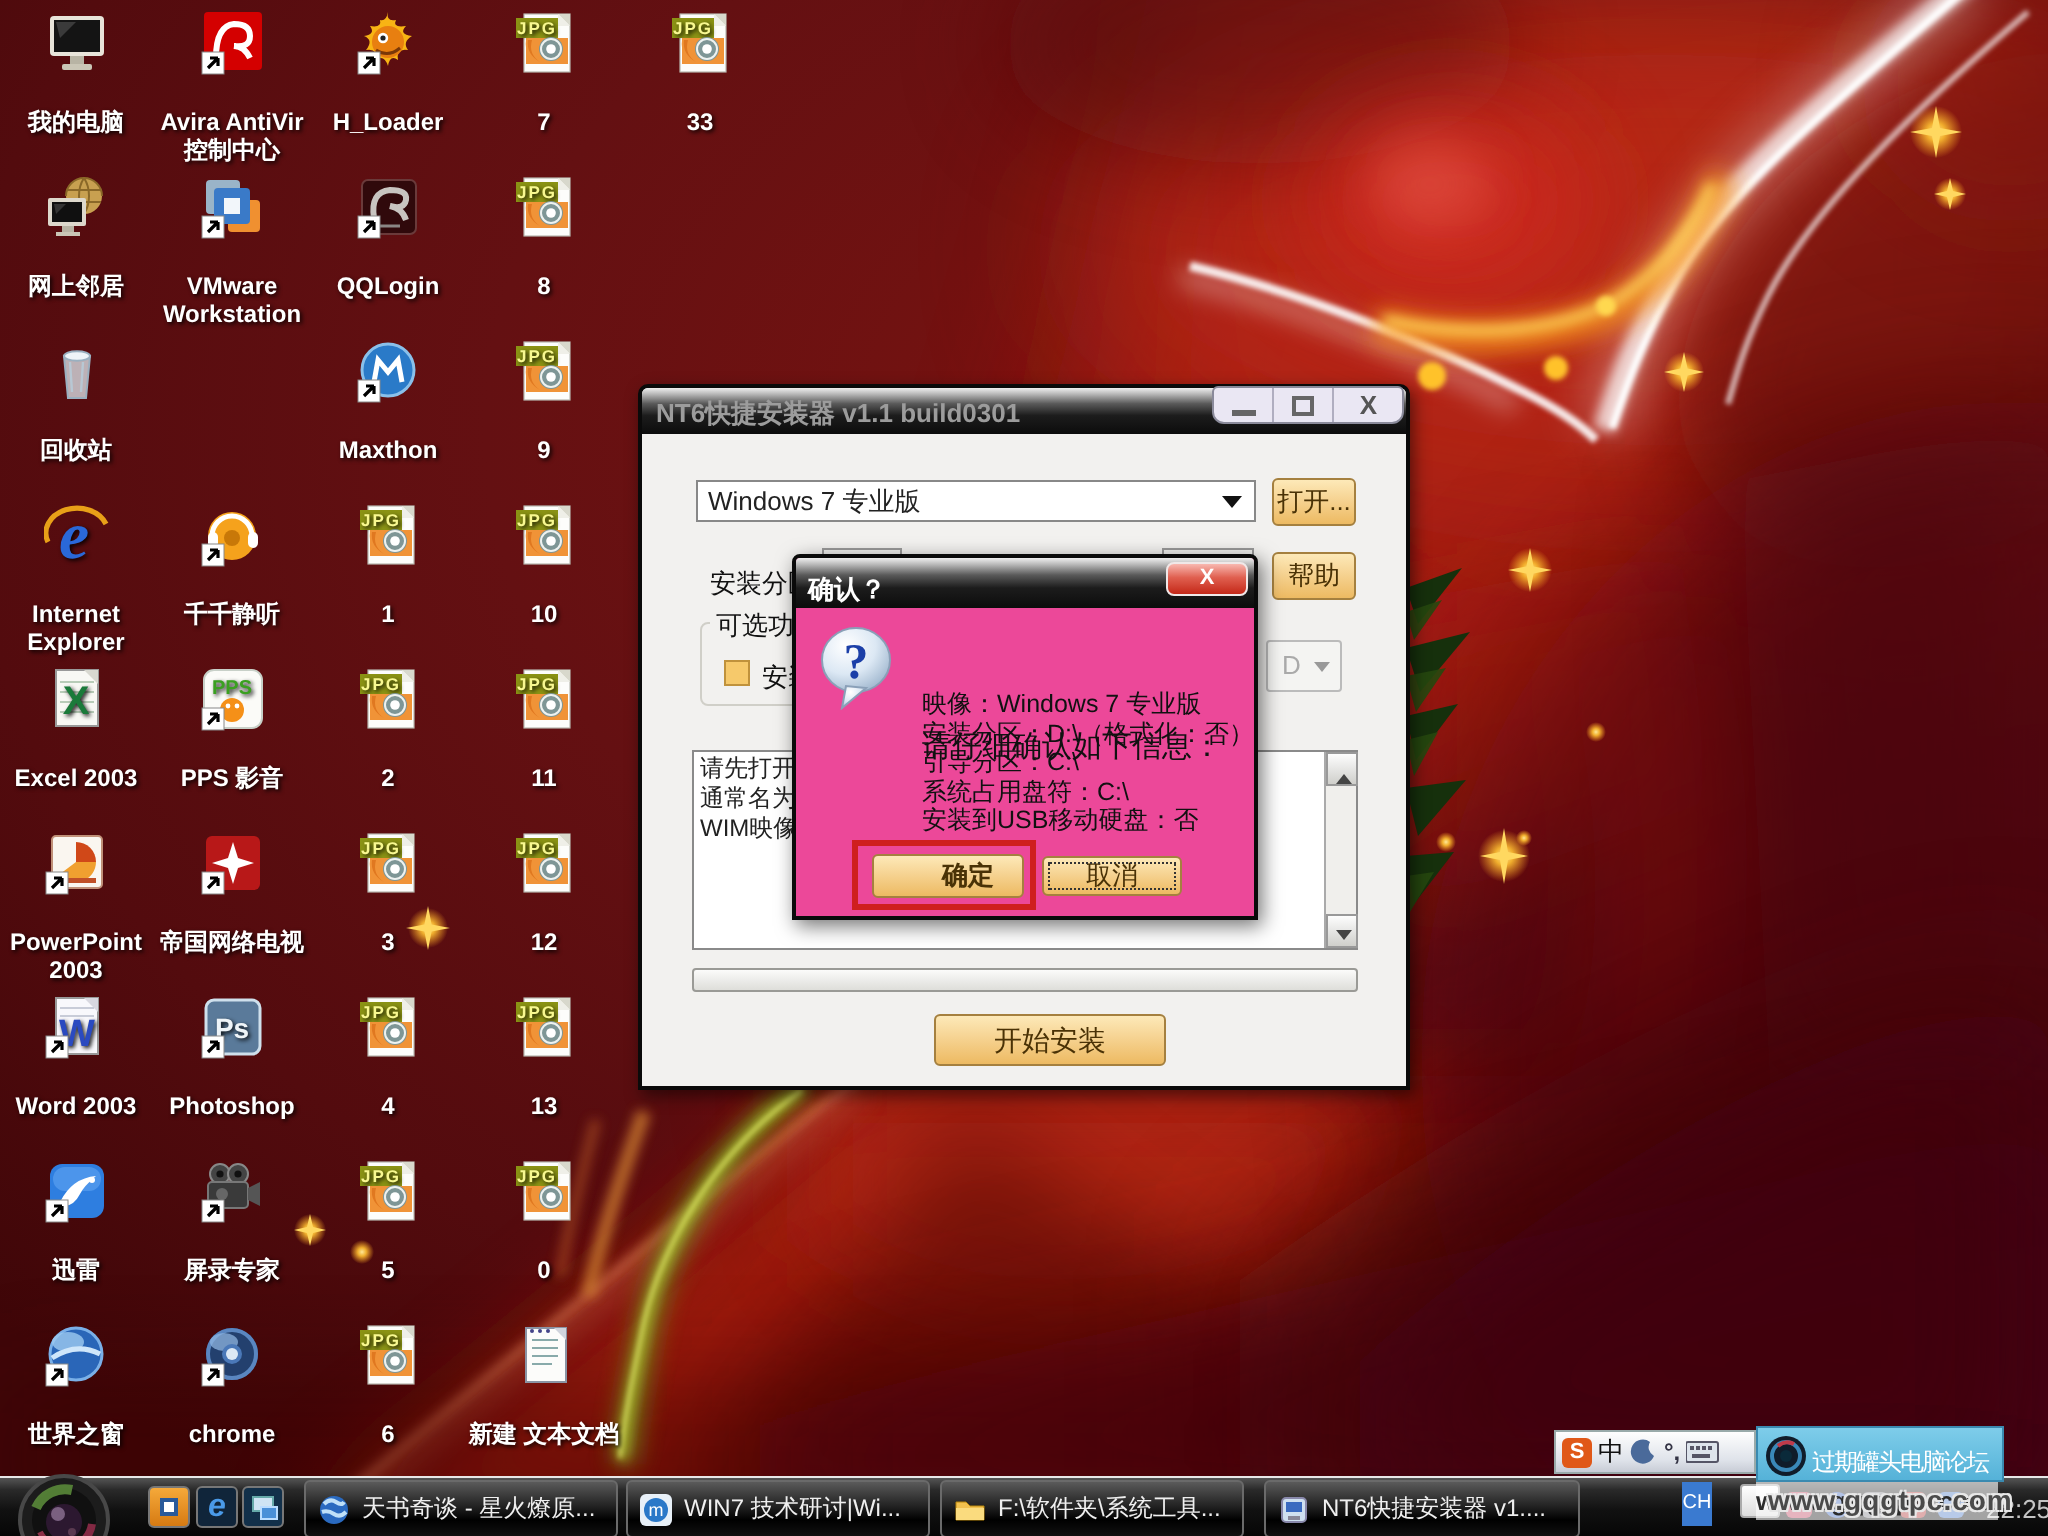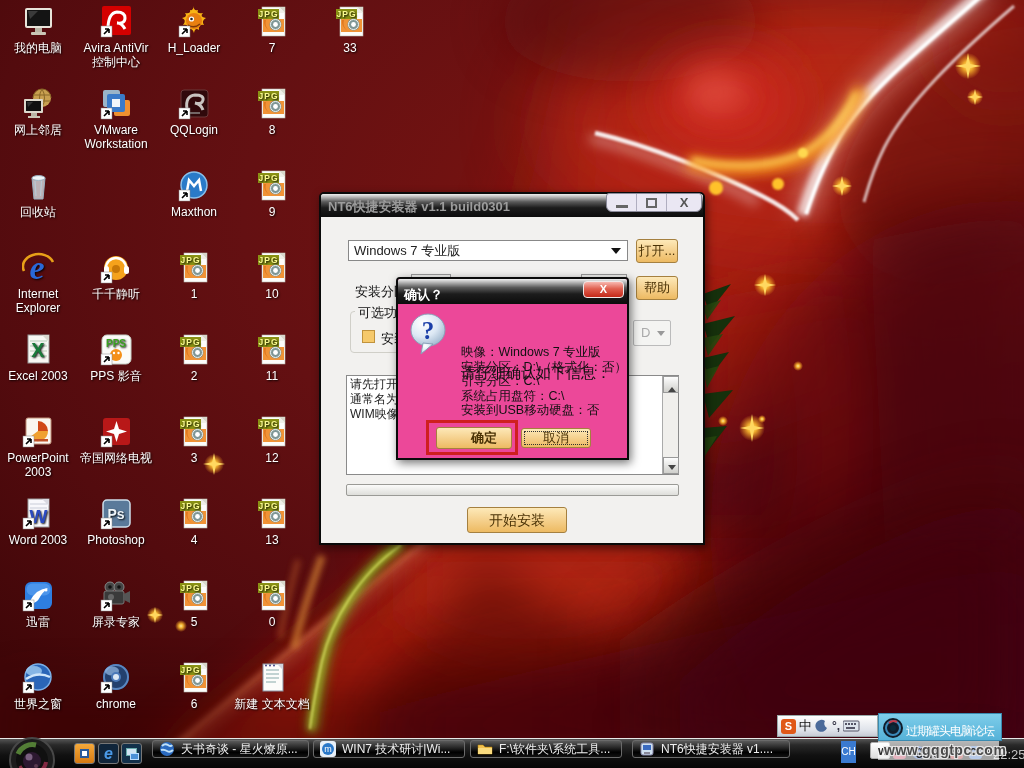--- a/index.html
+++ b/index.html
@@ -2,24 +2,24 @@
 <html><head>
 <meta charset="utf-8">
 <style>
 html,body{margin:0;padding:0;}
 #desk{position:relative;width:1024px;height:768px;overflow:hidden;background:#5e0d10;font-family:"Liberation Sans",sans-serif;}
 #desk *{box-sizing:border-box;}
 .abs{position:absolute;}
 
 .ico{position:absolute;width:78px;text-align:center;color:#fff;font-size:12px;line-height:14px;text-shadow:1px 1px 2px rgba(0,0,0,.9);}
 .ig{width:33px;height:33px;margin:0 auto;position:relative;}
-.lb{margin-top:3px;}
+.lb{margin-top:16px;font-weight:bold;}
 
 .tanbtn{position:absolute;background:linear-gradient(#fde9b8,#f6d392 45%,#edba62);border:1px solid #a5803f;border-radius:3px;color:#4a3206;text-align:center;font-size:13px;}
-.tb{position:absolute;height:18px;border-radius:3px;border:1px solid #6a6a6a;background:linear-gradient(#5a5a5a,#222 45%,#000 70%,#111);color:#efefef;font-size:12px;white-space:nowrap;overflow:hidden;display:flex;align-items:center;padding-left:6px;}
+.tb{position:absolute;height:29px;border-radius:3px;border:1px solid #6a6a6a;background:linear-gradient(#5a5a5a,#222 45%,#000 70%,#111);color:#efefef;font-size:12px;white-space:nowrap;overflow:hidden;display:flex;align-items:center;padding-left:6px;}
 .tb .ti{width:16px;height:16px;margin-right:6px;flex:none;}
 </style>
 </head>
 <body>
 <div id="desk">
 
 <svg class="abs" style="left:0;top:0" width="1024" height="768" viewBox="0 0 1024 768">
 <defs>
 <radialGradient id="base" cx="62%" cy="28%" r="85%">
  <stop offset="0%" stop-color="#7d1410"></stop>
@@ -715,21 +715,21 @@
     <div class="abs" style="left:0;top:0;width:16px;height:17px;background:linear-gradient(#fdfdfd,#cfcfcb);border:1px solid #999;">
           <div class="abs" style="left:4px;top:6px;width:0;height:0;border:4px solid transparent;border-bottom:5px solid #444;"></div>
         </div>
     <div class="abs" style="left:0;bottom:0;width:16px;height:17px;background:linear-gradient(#fdfdfd,#cfcfcb);border:1px solid #999;">
           <div class="abs" style="left:4px;top:7px;width:0;height:0;border:4px solid transparent;border-top:5px solid #444;"></div>
         </div>
   </div>
 
   <div class="abs" style="left:25px;top:290px;width:333px;height:12px;border:1px solid #9a9a96;border-radius:2px;background:linear-gradient(#fbfbfa,#dededa);"></div>
 
-  <div class="tanbtn" style="left:146px;top:313px;width:100px;height:26px;line-height:24px;font-size:14px;">开始安装</div>
+  <div class="tanbtn" style="left:146px;top:313px;width:116px;height:26px;line-height:24px;font-size:14px;">开始安装</div>
 </div>
 
 <div class="abs" id="dlg" style="left:396px;top:277px;width:233px;height:183px;background:#ec4899;border:2px solid #0a0a0a;border-radius:4px 4px 0 0;box-shadow:2px 3px 10px rgba(0,0,0,.55);">
   <div class="abs" style="left:0;top:0;width:229px;height:25px;background:linear-gradient(#efefef 0%,#bdbdbd 12%,#5a5a5a 34%,#1c1c1c 60%,#0c0c0c 100%);border-radius:2px 2px 0 0;"></div>
   <div class="abs" style="left:6px;top:7px;font-size:13px;font-weight:bold;color:#fff;">确认？</div>
   <div class="abs" style="left:185px;top:2px;width:41px;height:17px;background:linear-gradient(#f8b8b0,#e06050 45%,#c42818);border:1px solid #f0e8e8;border-radius:4px;color:#fff;font-weight:bold;font-size:11px;text-align:center;line-height:15px;">X</div>
 
   <svg class="abs" style="left:11px;top:34px;" width="38" height="42" viewBox="0 0 38 42">
     <defs>
           <radialGradient id="qg" cx="35%" cy="28%" r="80%">

